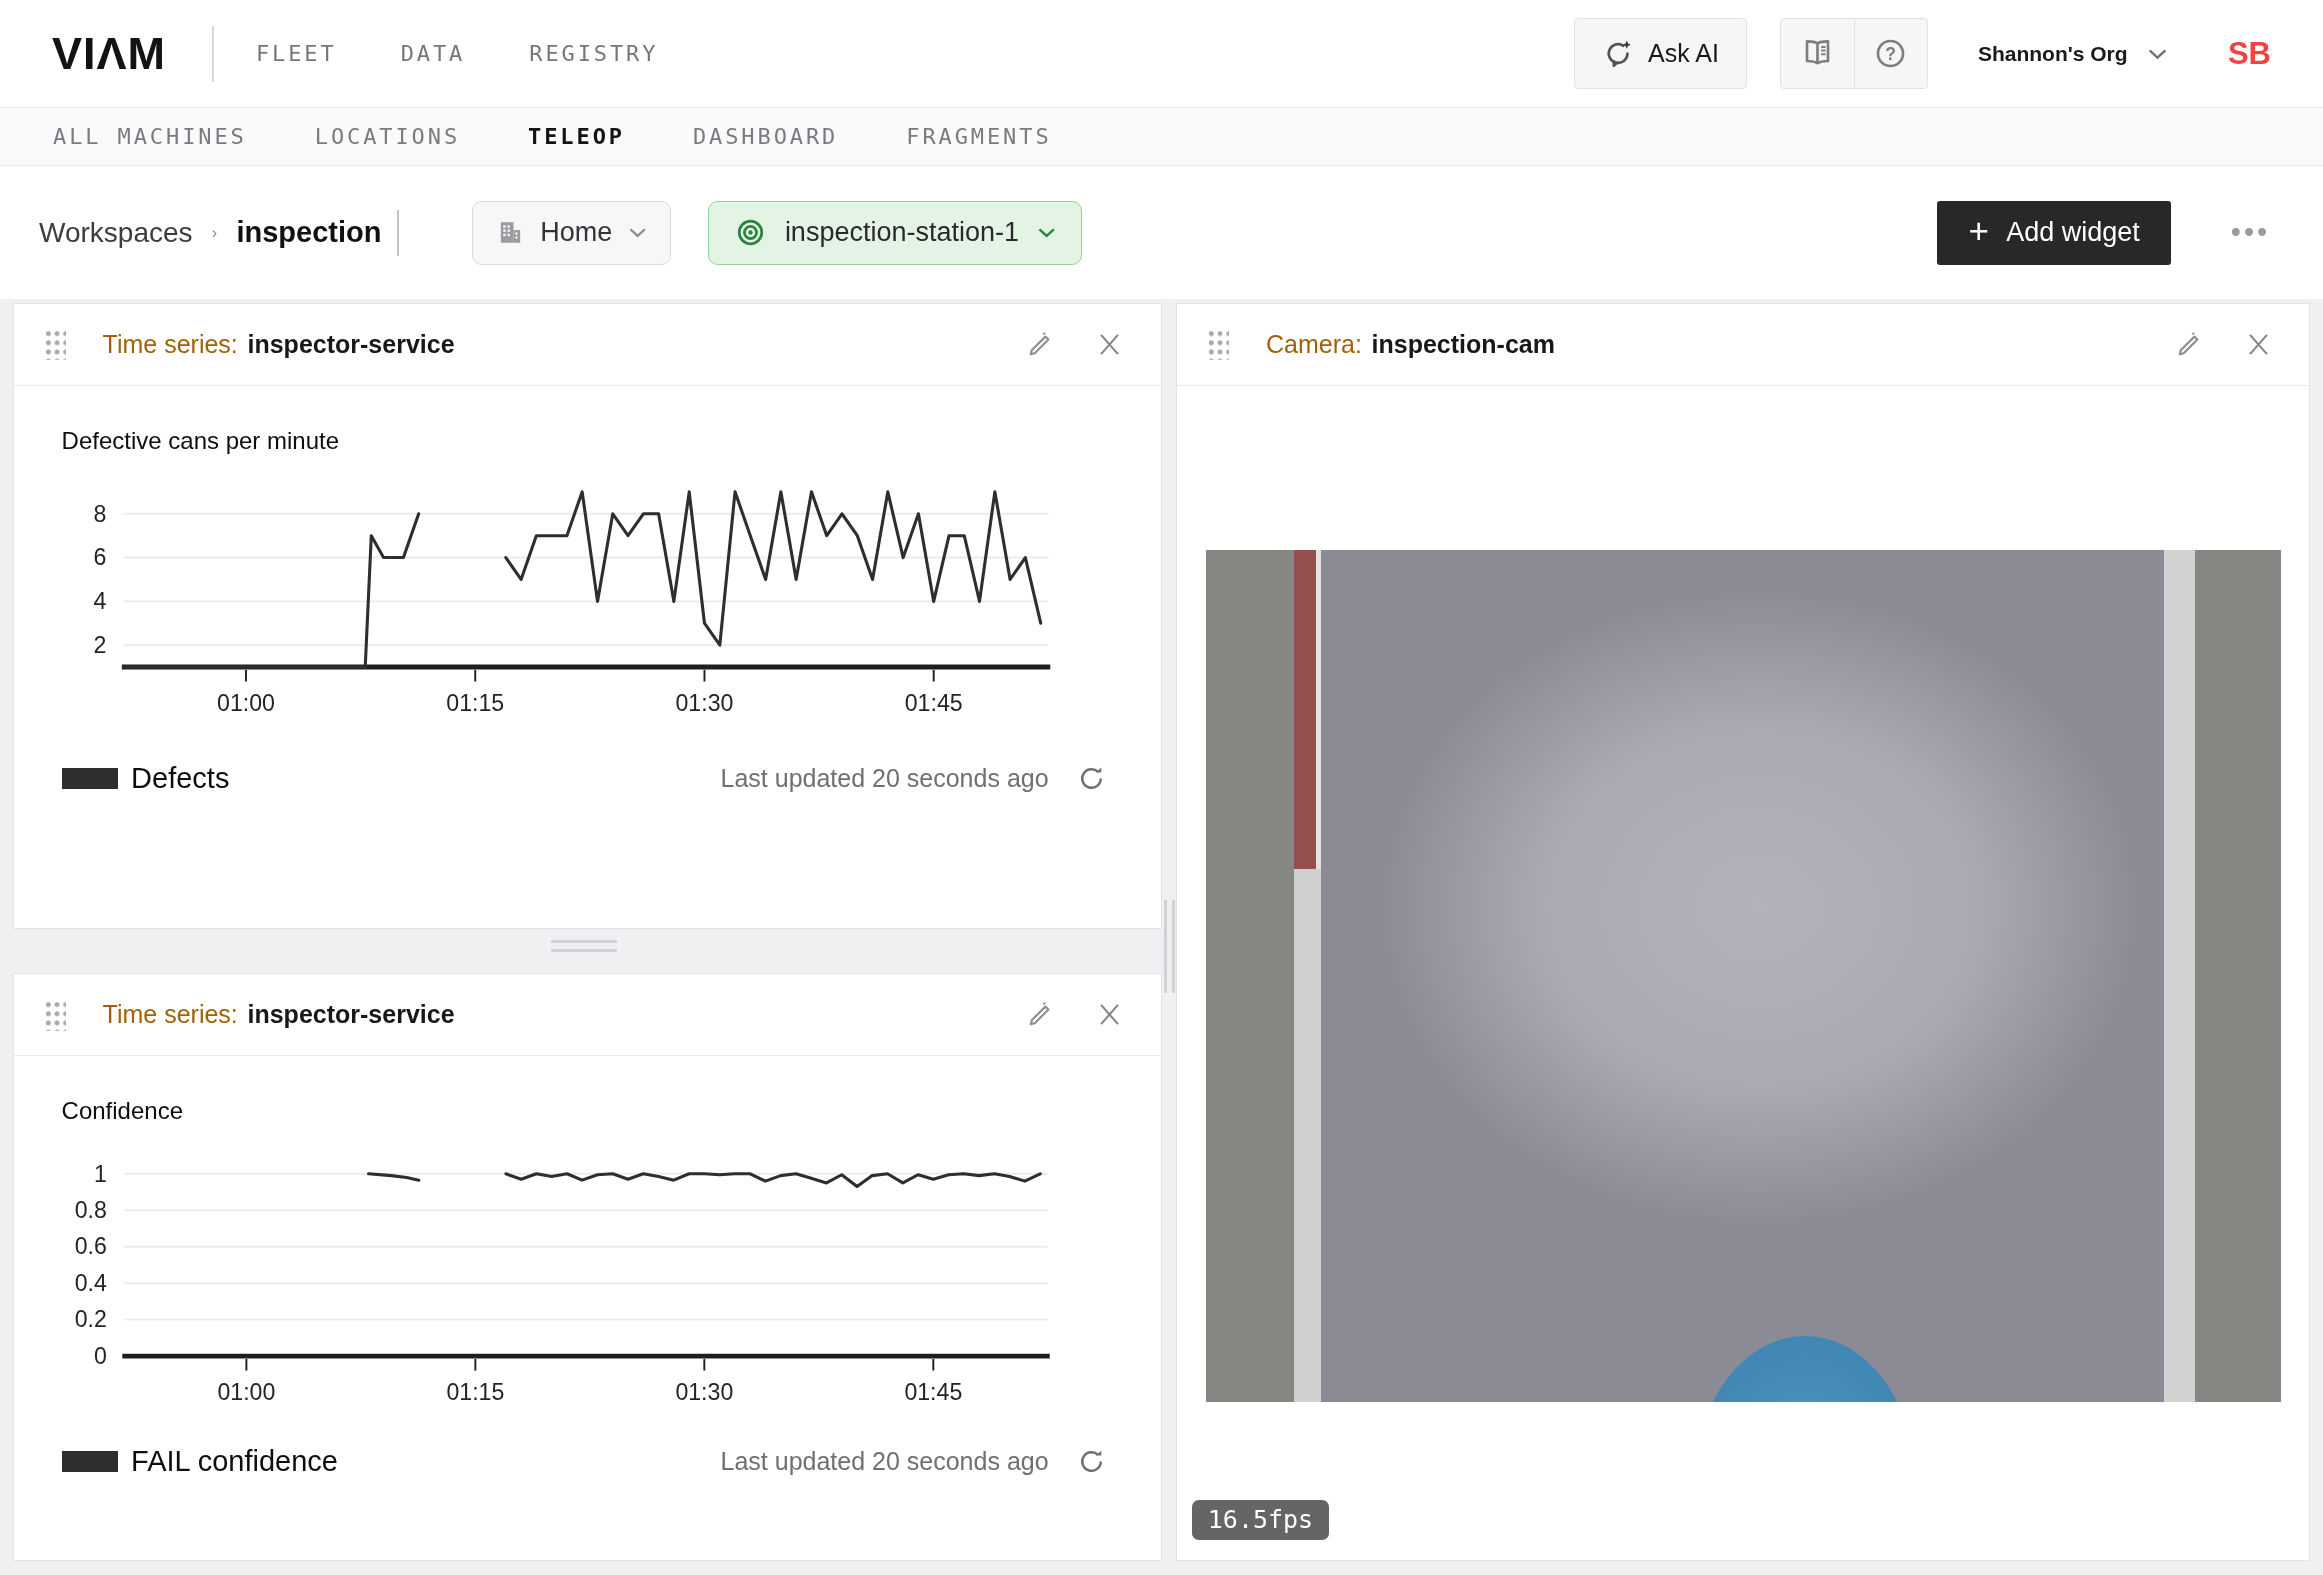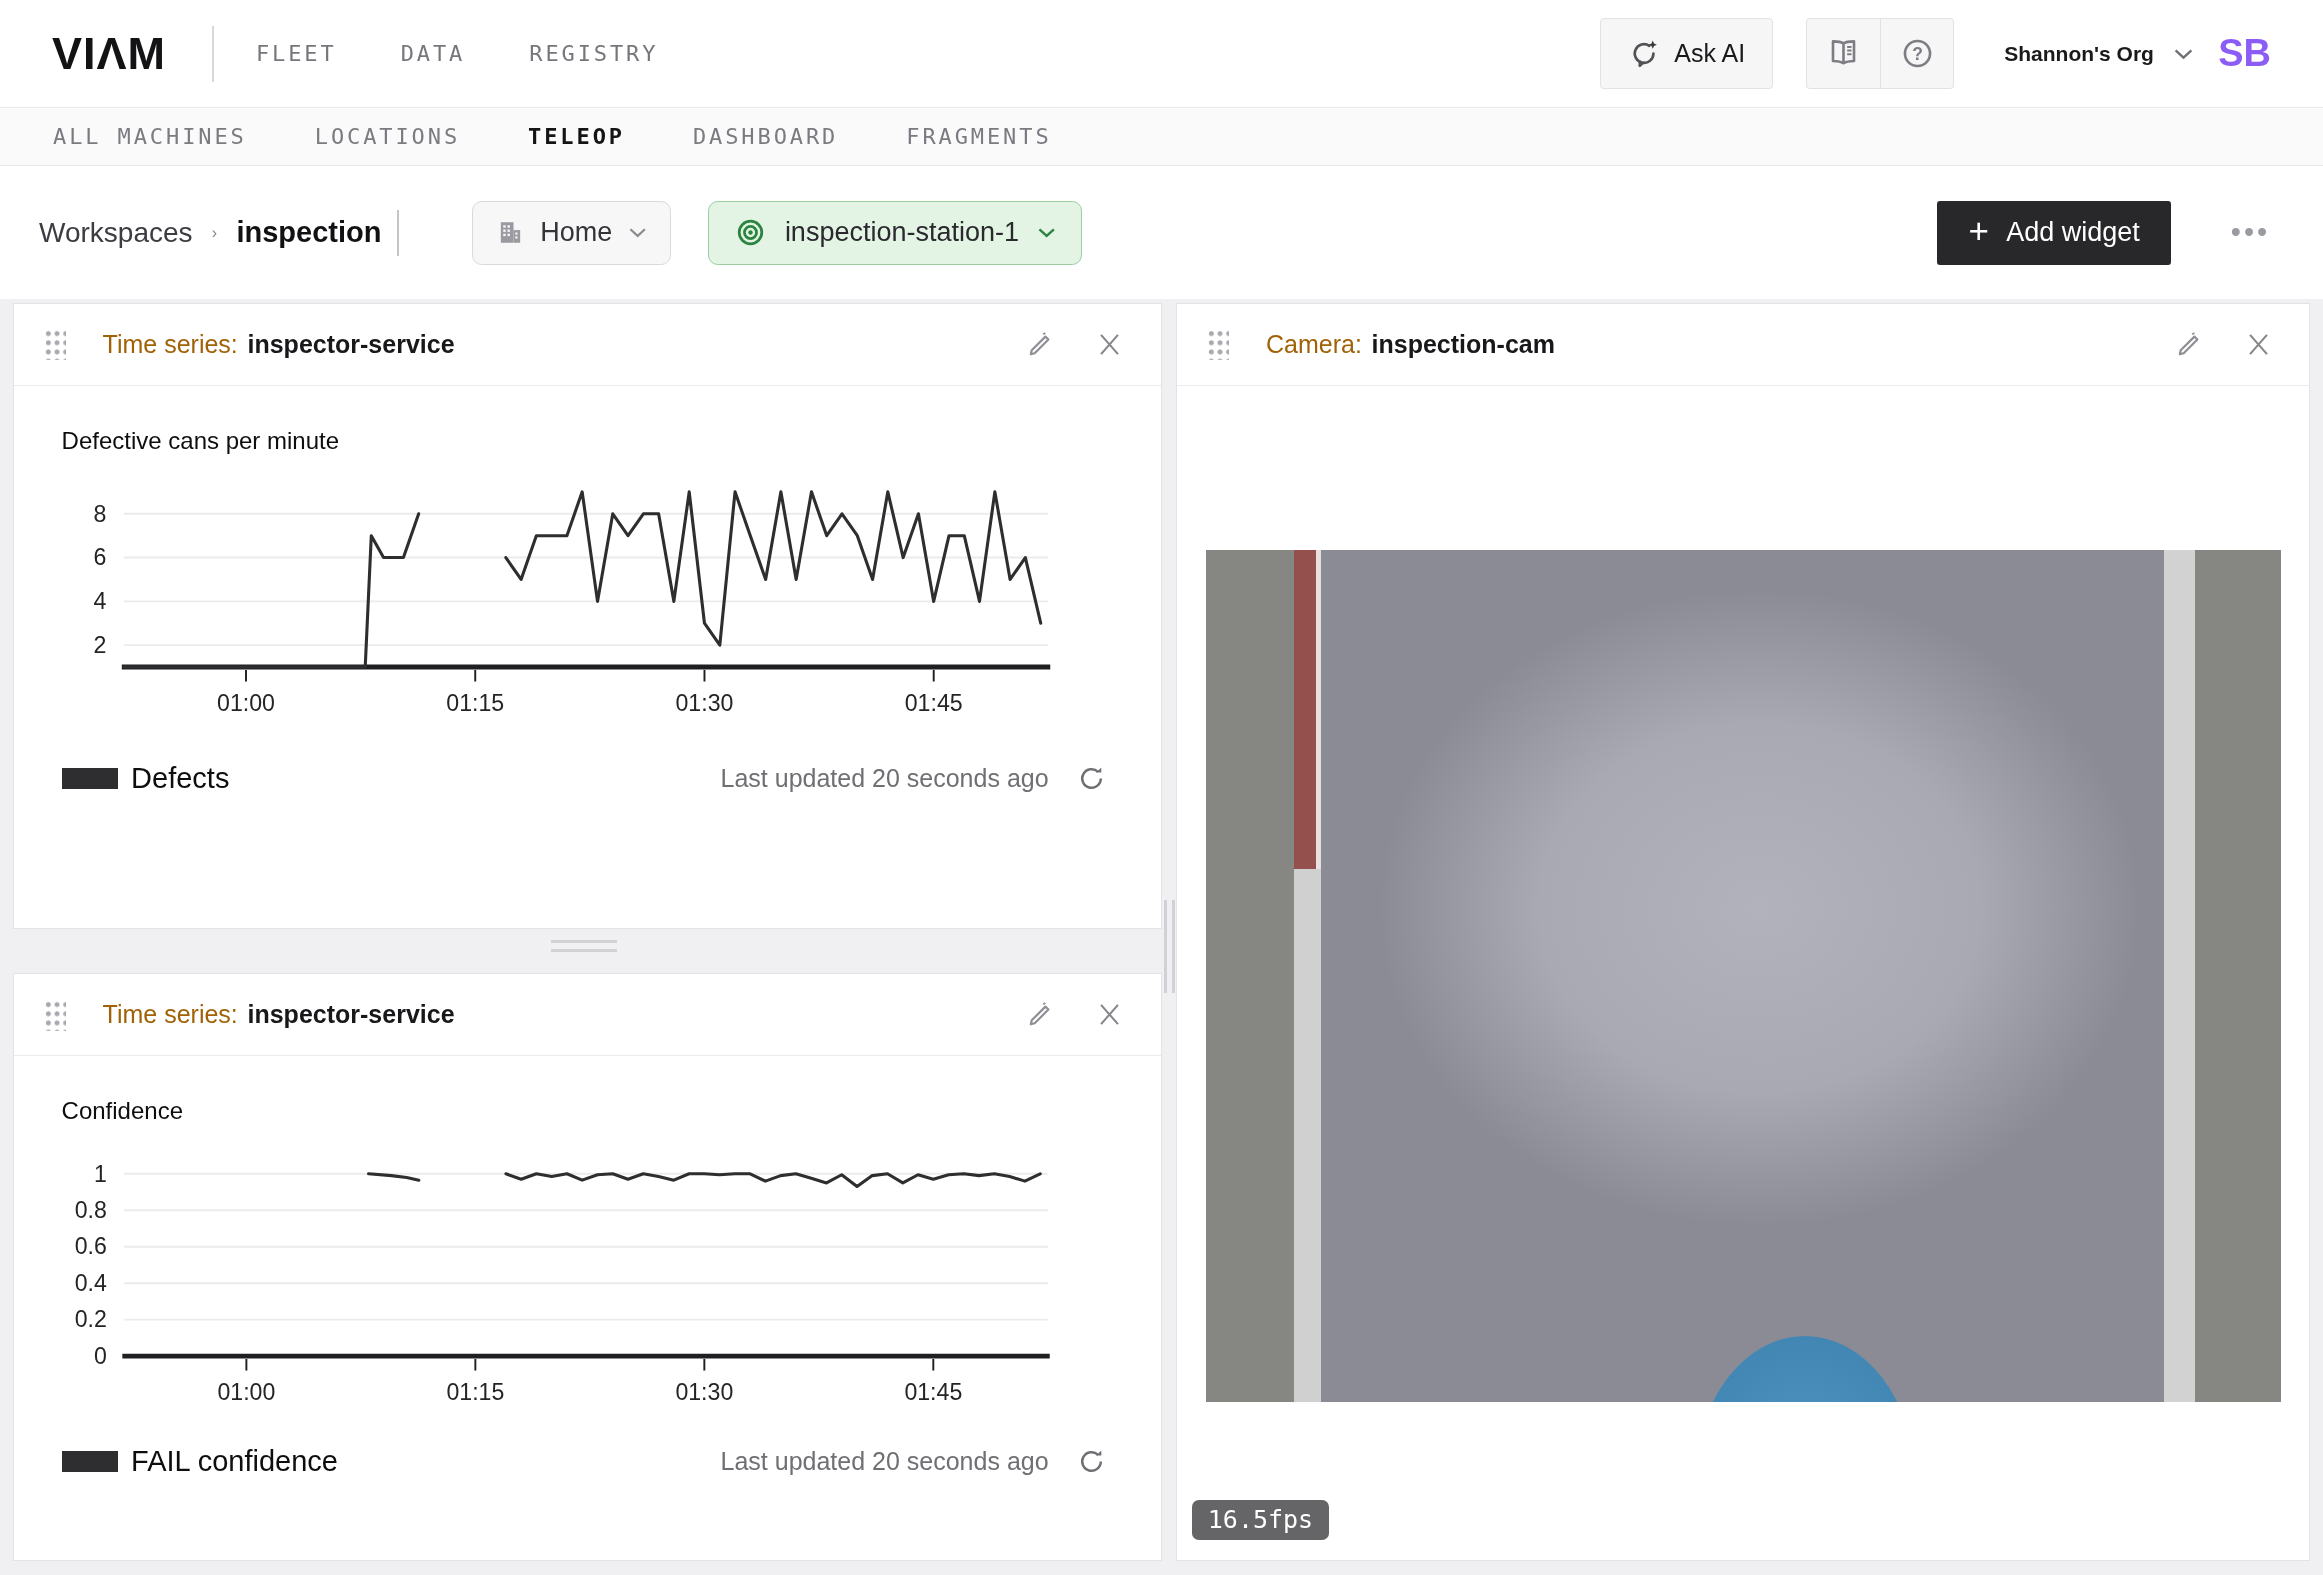--- a/index.html
+++ b/index.html
@@ -12,21 +12,21 @@
   .mainnav { display:flex; align-items:center; gap:64px; }
   .mainnav a { font-family:"DejaVu Sans Mono", monospace; font-size:22px; letter-spacing:2.9px; color:#76767c; text-decoration:none; cursor:pointer; }
   .top-spacer { flex:1; }
   .askai-btn { display:flex; align-items:center; gap:13.5px; height:71px; padding:0 27px; background:#f6f6f7; border:1.4px solid #e2e2e6; border-radius:3.9px; cursor:pointer; }
   .askai-btn span { font-size:25px; color:#19191c; }
   .icon-group { display:flex; margin-left:33px; background:#f6f6f7; border:1.4px solid #e2e2e6; border-radius:3.9px; height:71px; }
   .icon-cell { width:73px; display:flex; align-items:center; justify-content:center; cursor:pointer; }
   .icon-cell + .icon-cell { border-left:1.4px solid #e2e2e6; }
   .org-btn { display:flex; align-items:center; gap:19.3px; margin-left:50px; cursor:pointer; }
   .org-btn .org-name { font-size:21px; font-weight:700; color:#1a1a1d; }
-  .avatar { margin-left:24px; font-size:38px; font-weight:700; color:#8b5cf6; cursor:pointer; }
+  .avatar { margin-left:60px; font-size:31px; font-weight:700; color:#ef4444; cursor:pointer; }
 
   
   .subnav { height:58px; background:#fafafb; border-bottom:1.4px solid #e7e7ea; display:flex; align-items:center; padding-left:53px; gap:68px; }
   .subnav .tab { font-family:"DejaVu Sans Mono", monospace; font-size:22px; letter-spacing:2.9px; color:#7a7a80; cursor:pointer; }
   .subnav .tab.active { color:#141417; font-weight:700; }
 
   
   .toolbar { height:133px; background:#fff; display:flex; align-items:center; padding:0 53px 0 39px; }
   .crumb-root { font-size:28px; color:#3c3c42; cursor:pointer; }
   .crumb-sep { margin:0 19.3px; color:#86868c; }

